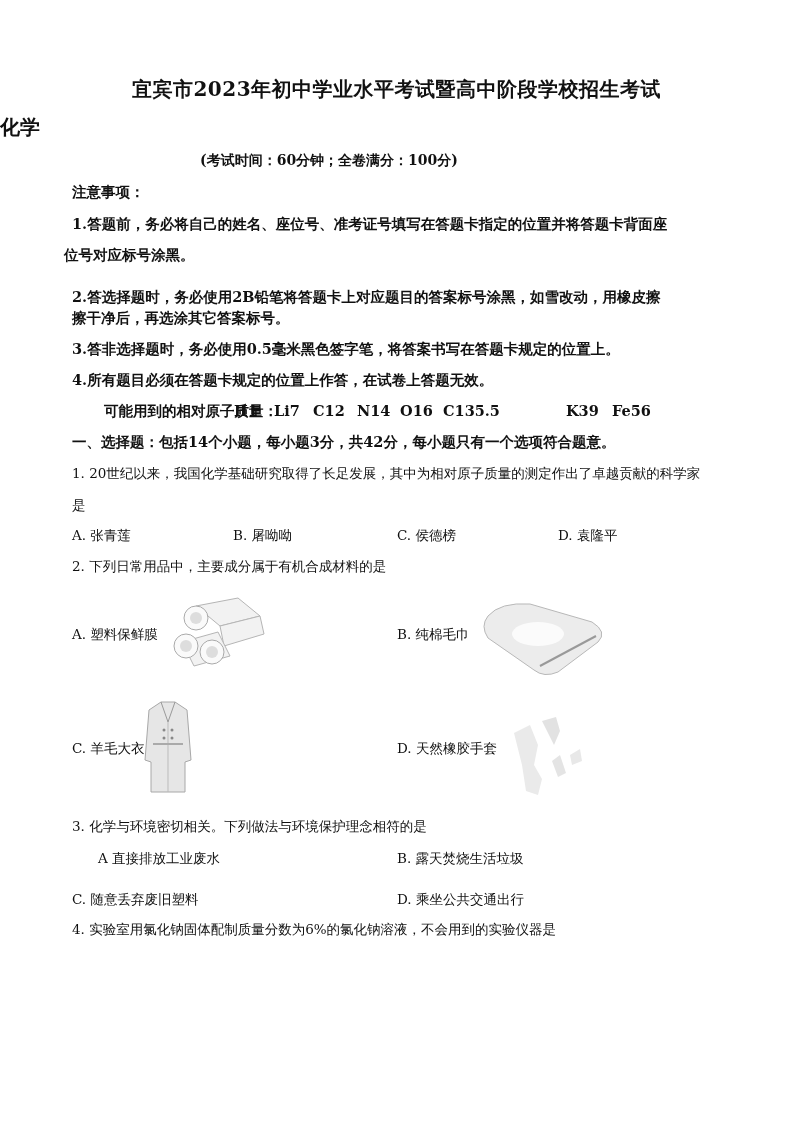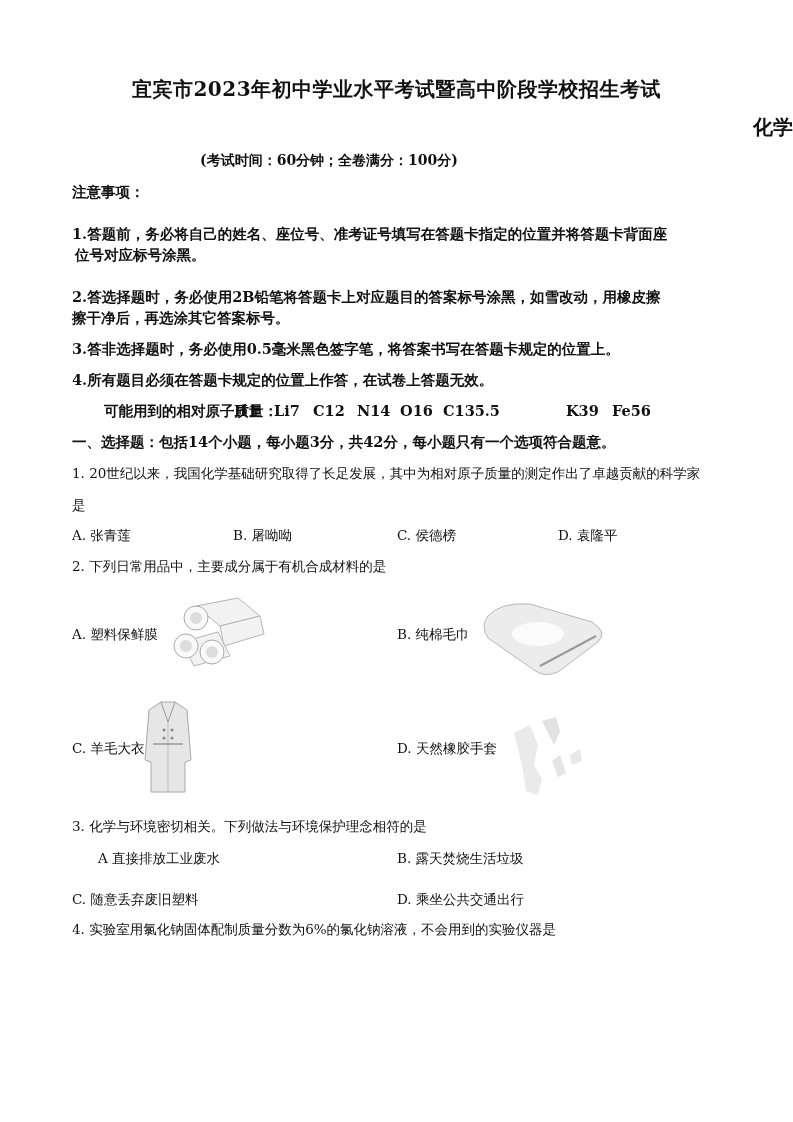--- a/index.html
+++ b/index.html
@@ -1,36 +1,36 @@
 <!DOCTYPE html>
 <html><head>
 <meta charset="utf-8">
 <style>
   html, body { margin: 0; padding: 0; background: #ffffff; }
   body { width: 793px; height: 1122px; position: relative; overflow: hidden;
          font-family: "DejaVu Serif", "Liberation Serif", serif; color: #111; }
   .abs { position: absolute; white-space: nowrap; }
   .title { left: 0; width: 793px; text-align: center; top: 76px; font-size: 20px; font-weight: bold; letter-spacing: 0.5px; }
-  .subject { left: 0; width: 793px; text-align: right; top: 114px; font-size: 20px; font-weight: bold; }
+  .subject { left: 0; width: 793px; text-align: left; top: 114px; font-size: 20px; font-weight: bold; }
   .meta { left: 0; width: 658px; text-align: center; top: 152px; font-size: 14px; font-weight: bold; }
   .bold { font-weight: bold; font-size: 14.5px; }
   .normal { font-size: 13.5px; }
   .img-box { position: absolute; }
   svg { display: block; }
 </style>
 </head>
 <body>
 
 <div class="abs title">宜宾市2023年初中学业水平考试暨高中阶段学校招生考试</div>
 <div class="abs subject">化学</div>
 <div class="abs meta">(考试时间：60分钟；全卷满分：100分)</div>
 
 <div class="abs bold" style="left:72px; top:183px;">注意事项：</div>
-<div class="abs bold" style="left:72px; top:225px;text-align:right;">1.答题前，务必将自己的姓名、座位号、准考证号填写在答题卡指定的位置并将答题卡背面座</div>
-<div class="abs bold" style="left:75px; top:246px;">位号对应标号涂黑。</div>
+<div class="abs bold" style="left:72px; top:215px;text-align:right;">1.答题前，务必将自己的姓名、座位号、准考证号填写在答题卡指定的位置并将答题卡背面座</div>
+<div class="abs bold" style="left:64px; top:246px;">位号对应标号涂黑。</div>
 <div class="abs bold" style="left:72px; top:288px;">2.答选择题时，务必使用2B铅笔将答题卡上对应题目的答案标号涂黑，如雪改动，用橡皮擦</div>
 <div class="abs bold" style="left:72px; top:309px;">擦干净后，再选涂其它答案标号。</div>
 <div class="abs bold" style="left:72px; top:340px;">3.答非选择题时，务必使用0.5毫米黑色签字笔，将答案书写在答题卡规定的位置上。</div>
 <div class="abs bold" style="left:72px; top:371px;">4.所有题目必须在答题卡规定的位置上作答，在试卷上答题无效。</div>
 
 <div class="abs bold" style="left:72px; top:402px;margin-left:32px;">可能用到的相对原子质量：</div>
 <div class="abs bold" style="left:234px; top:402px;">H1</div>
 <div class="abs bold" style="left:274px; top:402px;">Li7</div>
 <div class="abs bold" style="left:313px; top:402px;">C12</div>
 <div class="abs bold" style="left:357px; top:402px;">N14</div>

